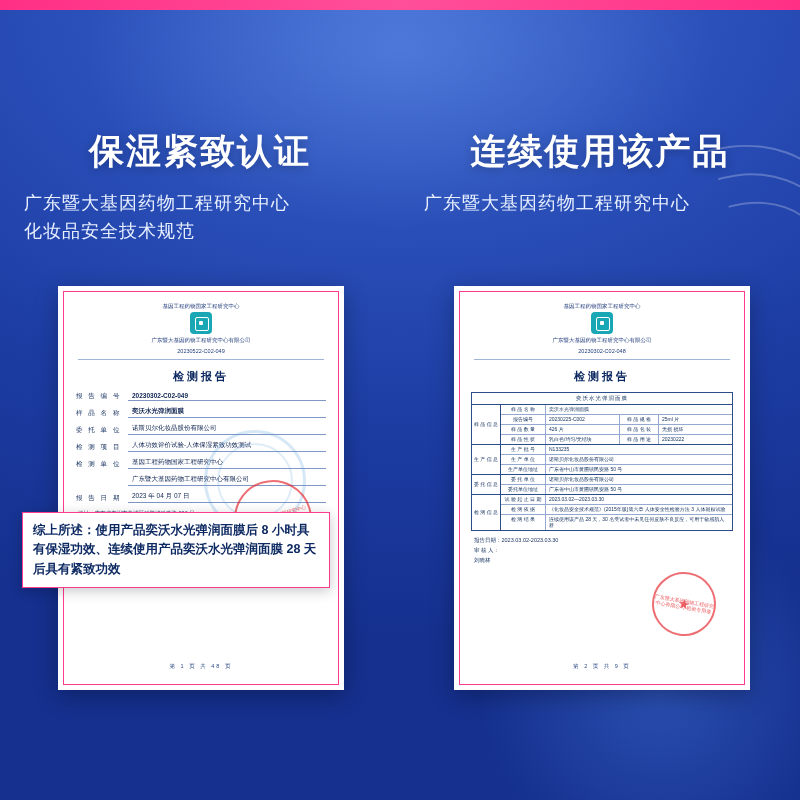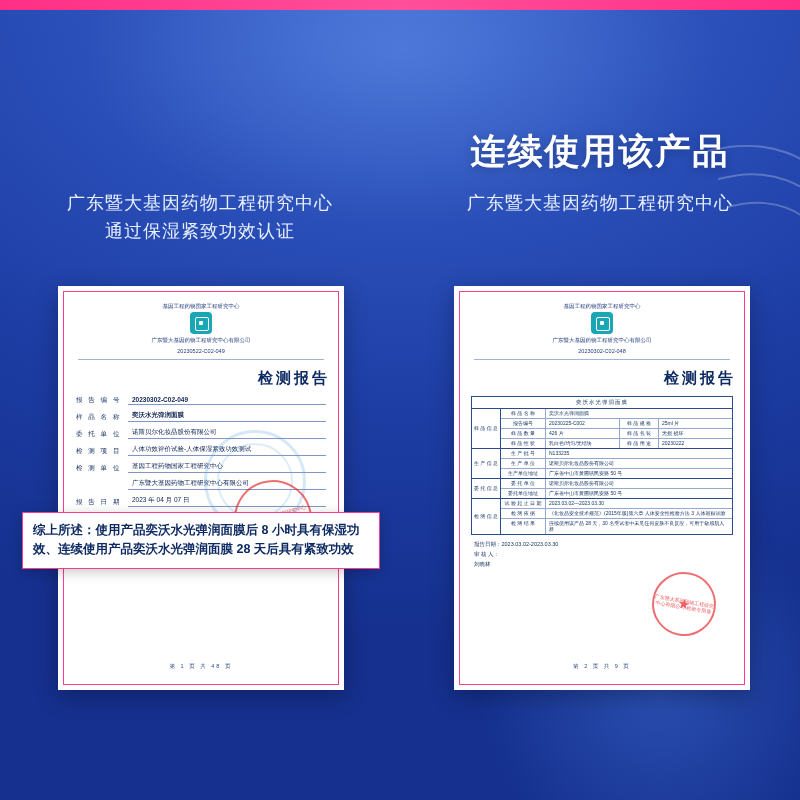--- a/index.html
+++ b/index.html
@@ -47,22 +47,22 @@
     display:flex;
   }
   .col{width:400px;position:relative;}
 
   .headline{
     position:absolute;top:128px;left:0;width:400px;text-align:center;
     color:#ffffff;font-size:35px;font-weight:bold;letter-spacing:2px;
     text-shadow:0 2px 10px rgba(0,0,0,.25);
   }
   .sub{
-    position:absolute;top:190px;left:0;width:400px;text-align:center;
-    color:#e8f0ff;font-size:18px;line-height:1.55;letter-spacing:1px;
+    position:absolute;top:190px;left:0;width:400px;
+    color:#e8f0ff;font-size:18px;line-height:1.55;letter-spacing:1px;padding-left:24px;
   }
 
   
   .cert{
     position:absolute;top:286px;left:58px;width:286px;height:404px;
     background:#ffffff;
     box-shadow:0 6px 22px rgba(0,0,0,.28);
   }
   .cert.right{left:54px;width:296px;}
   .cert-frame{
@@ -81,21 +81,21 @@
   .c-logo:after{
     content:"";position:absolute;left:5px;top:5px;width:12px;height:12px;
     border:1.6px solid #fff;border-radius:2px;
   }
   .c-logo:before{
     content:"";position:absolute;left:9px;top:9px;width:4px;height:4px;
     background:#fff;border-radius:1px;z-index:2;
   }
   .c-rule{height:1px;background:#9fb4d8;margin:4px 6px 0 6px;}
   .c-title{
-    text-align:right;color:#0e2a63;font-size:15px;font-weight:bold;
+    text-align:center;color:#0e2a63;font-size:11px;font-weight:bold;
     letter-spacing:3px;margin:9px 0 8px 0;
   }
   .kv{
     display:flex;font-size:6.5px;color:#15305f;margin:0 4px 6px 4px;
     align-items:flex-end;
   }
   .kv .k{width:52px;letter-spacing:2px;flex:none;}
   .kv .v{
     flex:1;border-bottom:.8px solid #7f97c4;padding-left:4px;
     padding-bottom:1px;color:#0d2350;
@@ -160,42 +160,43 @@
     border:2px solid rgba(90,160,220,.20);
   }
 
   
   .callout{
     position:absolute;background:#ffffff;border:1.6px solid #ff3b90;
     color:#0e2a63;font-size:12.5px;line-height:1.55;
     padding:8px 10px;box-sizing:border-box;font-weight:bold;
     box-shadow:0 3px 12px rgba(0,0,0,.22);
   }
-  .callout.left{left:22px;top:512px;width:358px;}
+  .callout.left{left:22px;top:512px;width:308px;}
 </style>
 </head>
 <body>
 
 <div class="stage">
   <div class="glow"></div>
   <div class="glow2"></div>
   <div class="topbar"></div>
 
   <div class="swoosh">
     <i style="left:20px;top:10px;width:280px;height:380px;"></i>
     <i style="left:50px;top:40px;width:240px;height:330px;"></i>
     <i style="left:80px;top:70px;width:200px;height:280px;"></i>
   </div>
 
   <div class="cols">
 
     <div class="col">
+      <div class="headline">保湿紧致认证</div>
       <div class="sub">
         <div>广东暨大基因药物工程研究中心</div>
-        <div>通过保湿紧致功效认证</div>
+        <div>化妆品安全技术规范</div>
       </div>
 
       <div class="cert">
         <div class="cert-frame"></div>
         <div class="cert-inner">
           <div class="c-org">基因工程药物国家工程研究中心</div>
           <div class="c-logo"></div>
           <div class="c-org">广东暨大基因药物工程研究中心有限公司</div>
           <div class="c-org">20230522-C02-049</div>
           <div class="c-rule"></div>

